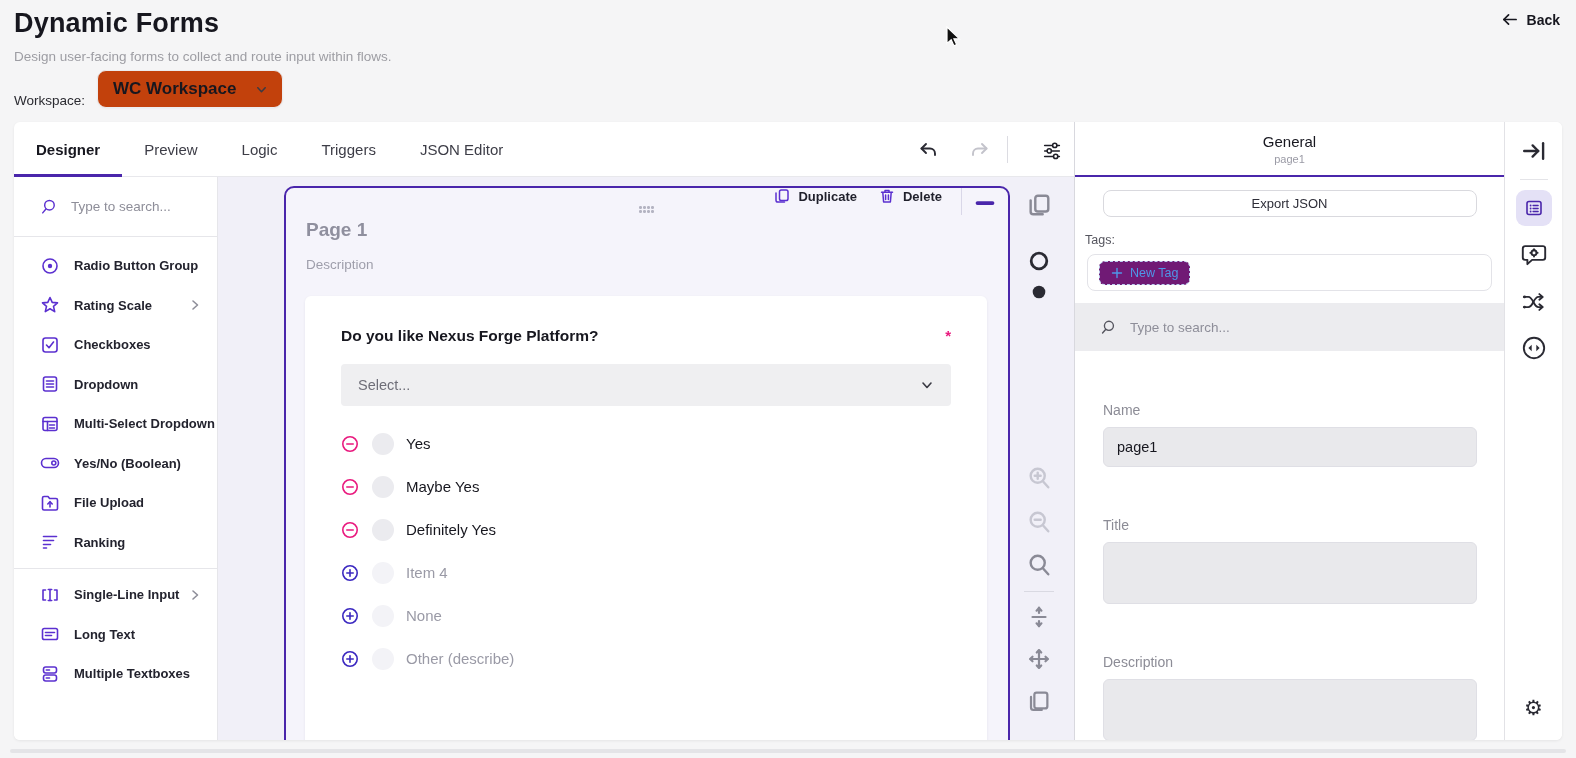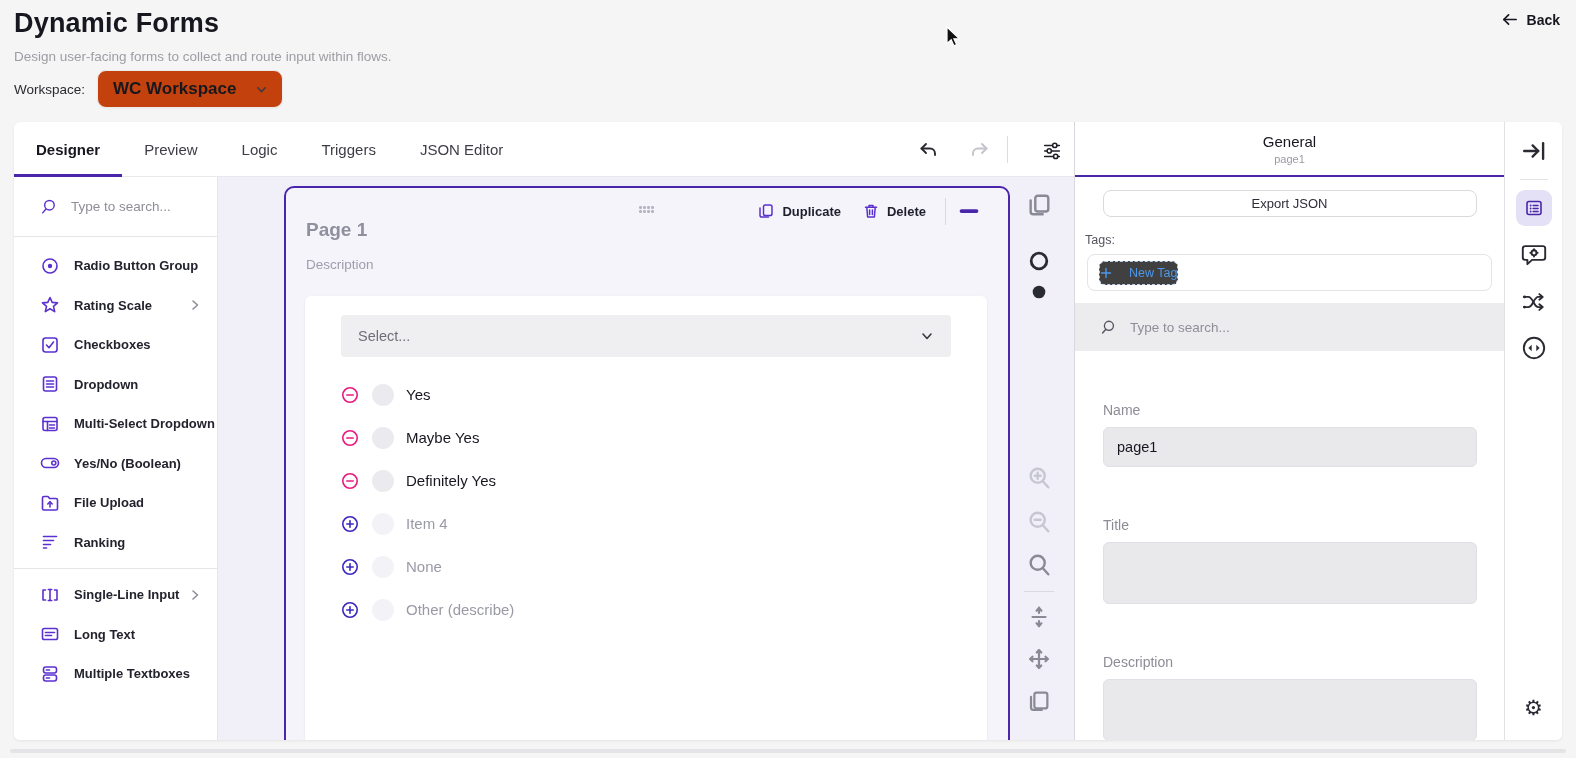--- a/index.html
+++ b/index.html
@@ -3,21 +3,21 @@
 <meta charset="utf-8">
 <style>
   * { box-sizing: border-box; margin: 0; padding: 0; }
   html,body { background:#eef0f1; }
   body { font-family:"Liberation Sans", sans-serif; }
   .app { position:relative; width:1576px; height:758px; background:#f5f5f6; overflow:hidden; }
 
   
   .hd-title { position:absolute; left:14px; top:8px; font-size:27px; font-weight:bold; color:#17171f; letter-spacing:.2px; }
   .hd-sub { position:absolute; left:14px; top:49px; font-size:13.5px; color:#9d9da3; }
-  .ws-row { position:absolute; left:14px; top:70px; height:38px; display:flex; align-items:center; gap:12px; }
+  .ws-row { position:absolute; left:14px; top:70px; height:38px; display:flex; align-items:flex-end; gap:12px; }
   .ws-label { font-size:13.5px; color:#2a2a30; }
   .ws-btn { display:flex; align-items:center; gap:20px; height:38px; padding:0 15px; background:#c2410c; border:1px solid #ececef; border-radius:9px; font-size:17px; font-weight:bold; color:#17171f; cursor:pointer; box-shadow:0 1px 2px rgba(0,0,0,.04); }
   .back-btn { position:absolute; right:16px; top:11px; display:flex; align-items:center; gap:9px; font-size:14px; font-weight:bold; color:#17171f; background:none; border:none; cursor:pointer; }
 
   
   .main { position:absolute; left:14px; top:122px; width:1548px; height:618px; background:#fff; border-radius:6px; box-shadow:0 1px 3px rgba(0,0,0,.07); overflow:hidden; }
 
   
   .tabsbar { position:absolute; left:0; top:0; width:1060px; height:55px; border-bottom:1px solid #e8e8ec; display:flex; }
   .tab { display:flex; align-items:center; height:55px; padding:0 22px; font-size:15px; color:#3d3d47; cursor:pointer; white-space:nowrap; }
@@ -38,21 +38,21 @@
   .tbi { width:20px; height:20px; color:#5b30d0; flex:0 0 auto; }
   .tb-label { font-size:13px; font-weight:bold; color:#23232e; white-space:nowrap; }
   .tb-chev { position:absolute; right:16px; color:#8e8e99; width:12px; height:12px; }
   .tb-div { height:1px; background:#e6e6ea; margin:6px 0; }
 
   
   .canvas { position:absolute; left:204px; top:55px; width:856px; height:563px; background:#f1f0f8; overflow:hidden; }
   .page-card { position:absolute; left:66px; top:9px; width:726px; height:600px; background:#f5f4fb; border:2px solid #4a26ab; border-radius:10px; }
   .drag-dots { position:absolute; left:50%; top:18px; transform:translateX(-50%); display:grid; grid-template-columns:repeat(4,4px); grid-auto-rows:4px; }
   .drag-dots i { width:2.5px; height:2.5px; border-radius:50%; background:#b4b4c2; }
-  .pc-actions { position:absolute; right:24px; top:0; height:46px; display:flex; align-items:center; }
+  .pc-actions { position:absolute; right:8px; top:0; height:46px; display:flex; align-items:flex-start; }
   .pc-btn { display:flex; align-items:center; gap:8px; background:none; border:none; cursor:pointer; font-family:inherit; font-size:13px; font-weight:bold; color:#1f1f2b; padding:0 11px; }
   .pc-btn .ib { width:16px; height:16px; color:#5b30d0; }
   .pc-vdiv { width:1px; height:27px; background:#d9d7e8; margin:0 8px; }
   .pc-collapse { background:none; border:none; cursor:pointer; width:30px; height:30px; color:#4a26ab; }
   .pc-title { position:absolute; left:20px; top:31px; font-size:19px; font-weight:bold; color:#8f8f9e; }
   .pc-desc { position:absolute; left:20px; top:69px; font-size:13.5px; color:#9e9eab; }
   .q-card { position:absolute; left:19px; top:108px; width:682px; height:500px; background:#fff; border-radius:6px; box-shadow:0 1px 3px rgba(30,30,60,.07); }
   .q-title-row { display:flex; justify-content:space-between; align-items:baseline; padding:31px 36px 0; }
   .q-title { font-size:15.5px; font-weight:bold; color:#17171f; }
   .q-req { font-size:15px; font-weight:bold; color:#e9197e; }
@@ -76,21 +76,21 @@
   .nav-div { position:absolute; left:806px; width:30px; height:1px; background:#d9d9e2; }
 
   
   .rpanel { position:absolute; left:1060px; top:0; width:430px; height:618px; background:#fff; border-left:1px solid #d8d8de; }
   .rp-head { height:55px; border-bottom:2px solid #4a26ab; text-align:center; padding-top:11px; }
   .rp-title { font-size:15px; color:#17171f; }
   .rp-sub { font-size:11px; color:#9a9aa5; margin-top:3px; }
   .rp-export { display:block; margin:13px auto 0; width:374px; height:27px; background:#fff; border:1px solid #d9d9de; border-radius:8px; font-family:inherit; font-size:13px; color:#2e2e38; cursor:pointer; }
   .rp-tags-label { margin:16px 0 0 10px; font-size:12.5px; color:#55555e; }
   .rp-tags-box { margin:7px 12px 0; height:37px; border:1px solid #e3e3e8; border-radius:8px; display:flex; align-items:center; padding-left:11px; }
-  .new-tag { display:flex; align-items:center; gap:17px; border:1px dashed #bcd0ef; color:#4f97e8; border-radius:6px; font-size:12.5px; padding:4px 0; background:#404040; cursor:pointer; font-family:inherit; }
+  .new-tag { display:flex; align-items:center; gap:7px; border:1px dashed #bcd0ef; color:#4f97e8; border-radius:6px; font-size:12.5px; padding:4px 11px; background:#701a75; cursor:pointer; font-family:inherit; }
   .rp-search { margin-top:12px; height:48px; background:#ececef; display:flex; align-items:center; gap:13px; padding-left:25px; color:#55555e; }
   .rp-search input { border:none; outline:none; background:transparent; font-size:13.5px; width:260px; color:#3a3a44; font-family:inherit; }
   .rp-search input::placeholder { color:#8e8e99; }
   .rp-fields { padding:27px 28px 0; }
   .f-label { font-size:14px; color:#8c8c96;margin-top:24px; }
   .f-input { margin-top:9px; height:40px; width:374px; background:#e9e9ec; border:1px solid #dfdfe5; border-radius:6px; padding:0 13px; font-size:14.5px; color:#17171f; font-family:inherit; outline:none; }
   .f-area { margin-top:9px; height:62px; width:374px; background:#e9e9ec; border:1px solid #dfdfe5; border-radius:6px; resize:none; outline:none; font-family:inherit; }
   .f-gap { height:26px; }
   .visible-row { margin-top:30px; display:flex; align-items:center; gap:13px; }
   .cb { width:20px; height:20px; background:#fff; border:1px solid #c6c6cc; border-radius:4px; display:flex; align-items:center; justify-content:center; color:#4a26ab; cursor:pointer; }
@@ -349,20 +349,24 @@
           <button class="pc-collapse">
               <svg class="ic" viewBox="0 0 16 16" style="stroke-width:2">
                 <line x1="4" y1="8" x2="12" y2="8"></line>
               </svg>
             </button>
         </div>
         <div class="pc-title">Page 1</div>
         <div class="pc-desc">Description</div>
 
         <div class="q-card">
+          <div class="q-title-row">
+            <span class="q-title">Do you like Nexus Forge Platform?</span>
+            <span class="q-req">*</span>
+          </div>
           <div class="q-select">
             <span class="q-select-text">Select...</span>
             <span class="chev">
                 <svg class="ic" viewBox="0 0 14 14">
                   <polyline points="3,5 7,9.5 11,5"></polyline>
                 </svg>
               </span>
           </div>
           <div class="choices">
             <div class="choice-row">

